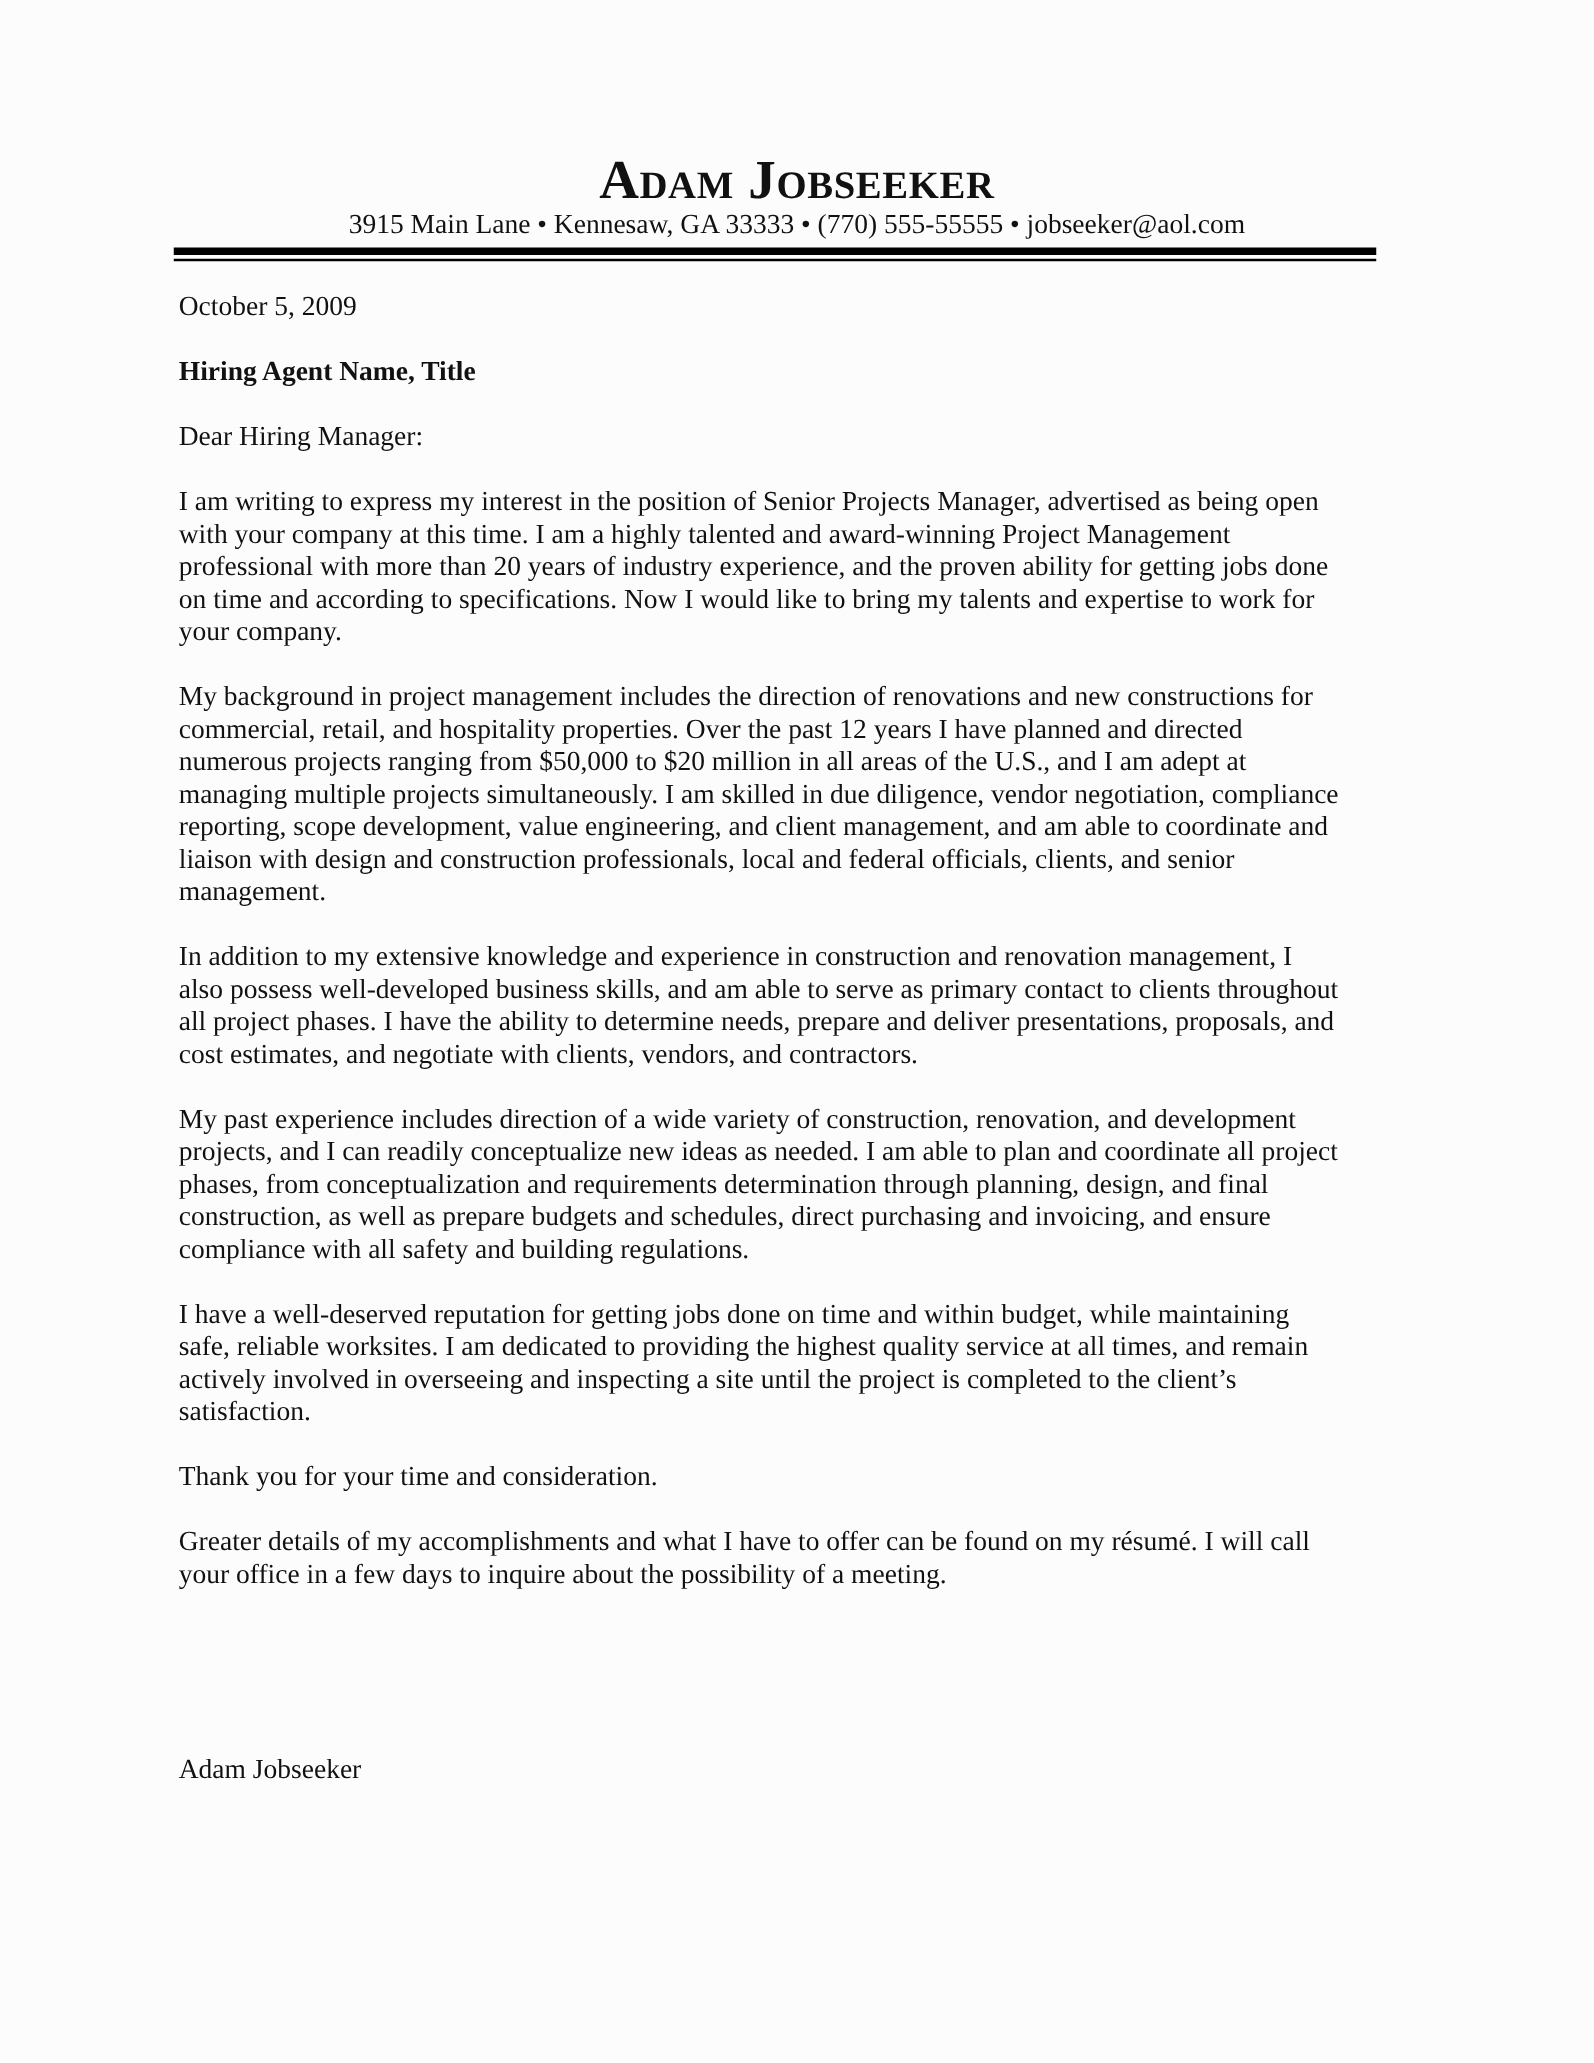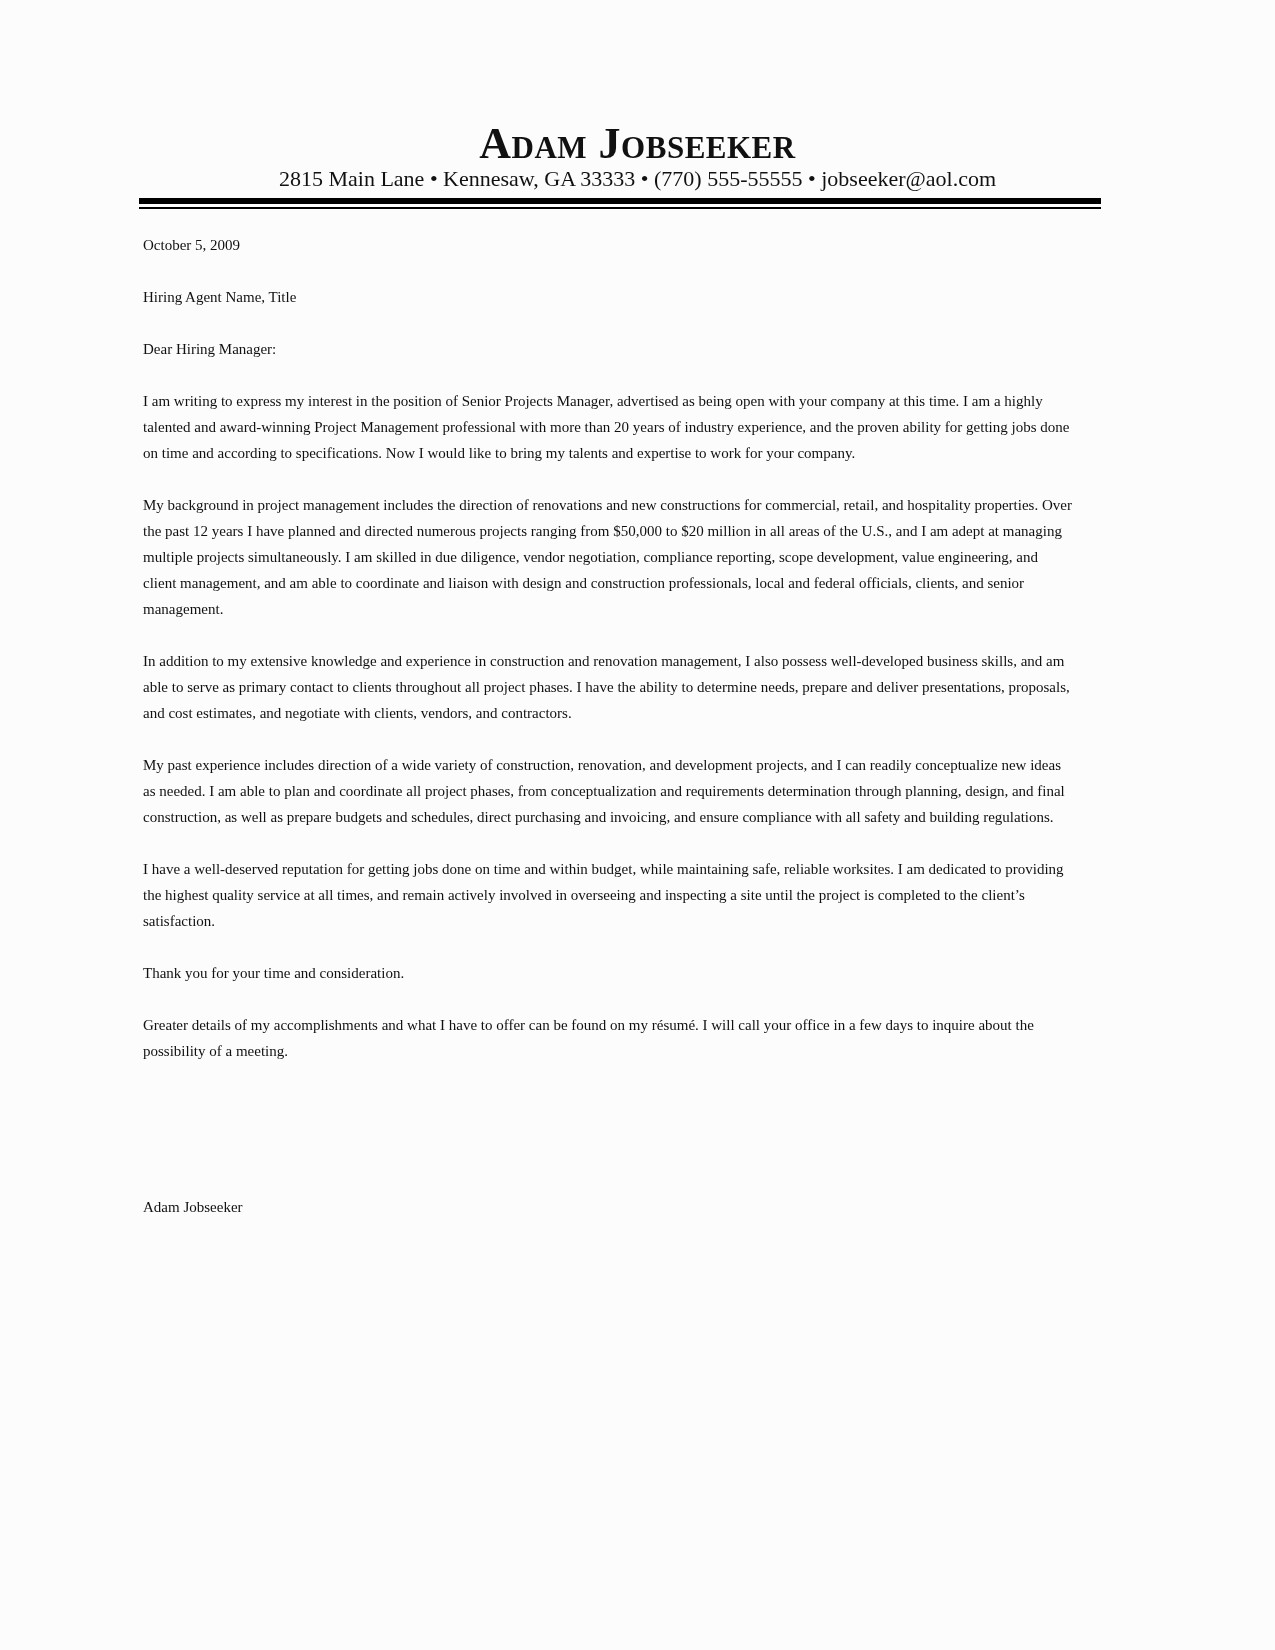--- a/index.html
+++ b/index.html
@@ -15,33 +15,33 @@
     font-variant: small-caps; letter-spacing: 0.5px;
   }
   .header-contact {
     position: absolute; top: 166px; left: 0; width: 1275px;
     text-align: center; font-size: 22px;
   }
   .rule-thick { position: absolute; left: 139px; width: 962px; top: 198px; height: 6px; background: #000; }
   .rule-thin  { position: absolute; left: 139px; width: 962px; top: 207px; height: 2px; background: #000; }
   .body {
     position: absolute; left: 143px; top: 232px; width: 930px;
-    font-size: 15px; line-height: 26px;
+    font-size: 22px; line-height: 26px;
   }
   .body p { margin: 0 0 26px 0; }
-  .body .block { margin: 0 0 26px 0; }
+  .body .block { margin: 0 0 26px 0; font-weight: bold; }
   .body .block div { white-space: nowrap; }
   .sig-gap { height: 104px; }
   b { font-weight: normal; }
 </style>
 </head>
 <body>
 
 <div class="header-name">Adam Jobseeker</div>
-<div class="header-contact">2815 Main Lane • Kennesaw, GA 33333 • (770) 555-55555 • jobseeker@aol.com</div>
+<div class="header-contact">3915 Main Lane • Kennesaw, GA 33333 • (770) 555-55555 • jobseeker@aol.com</div>
 <div class="rule-thick"></div>
 <div class="rule-thin"></div>
 
 <div class="body">
   <p>October 5, 2009</p>
 
   <div class="block">
     <div>Hiring Agent Name, Title</div>
   </div>
 

